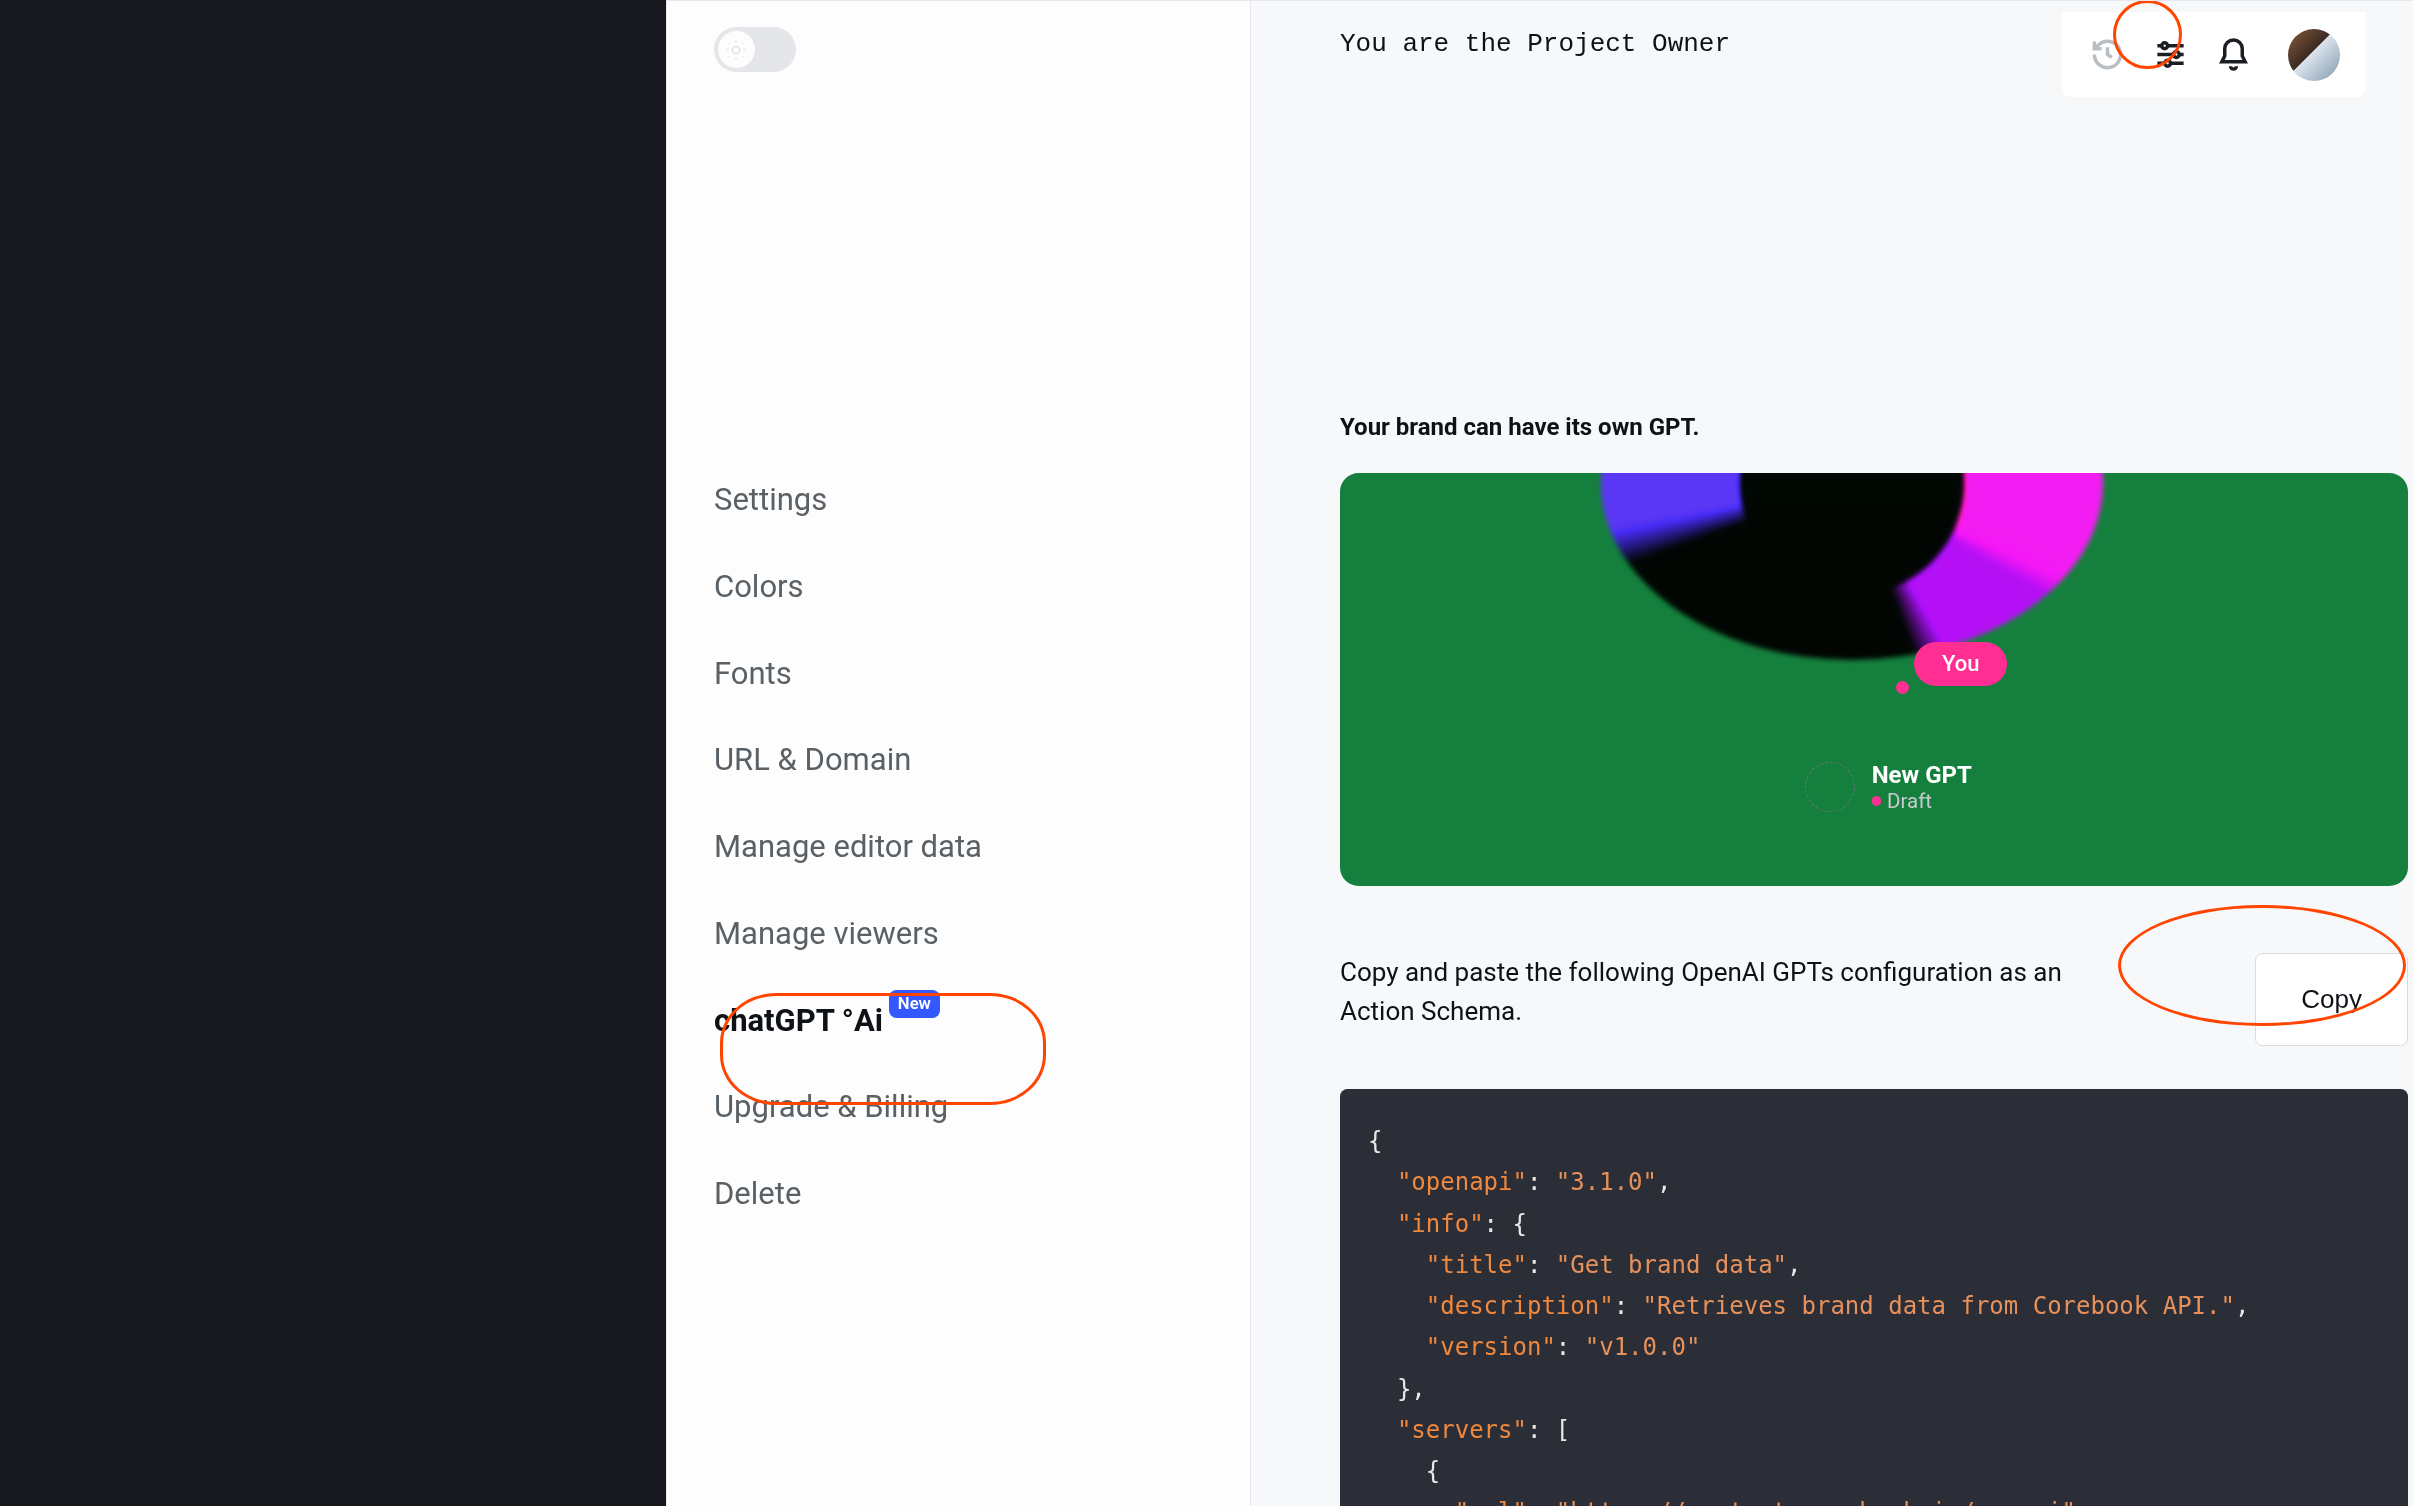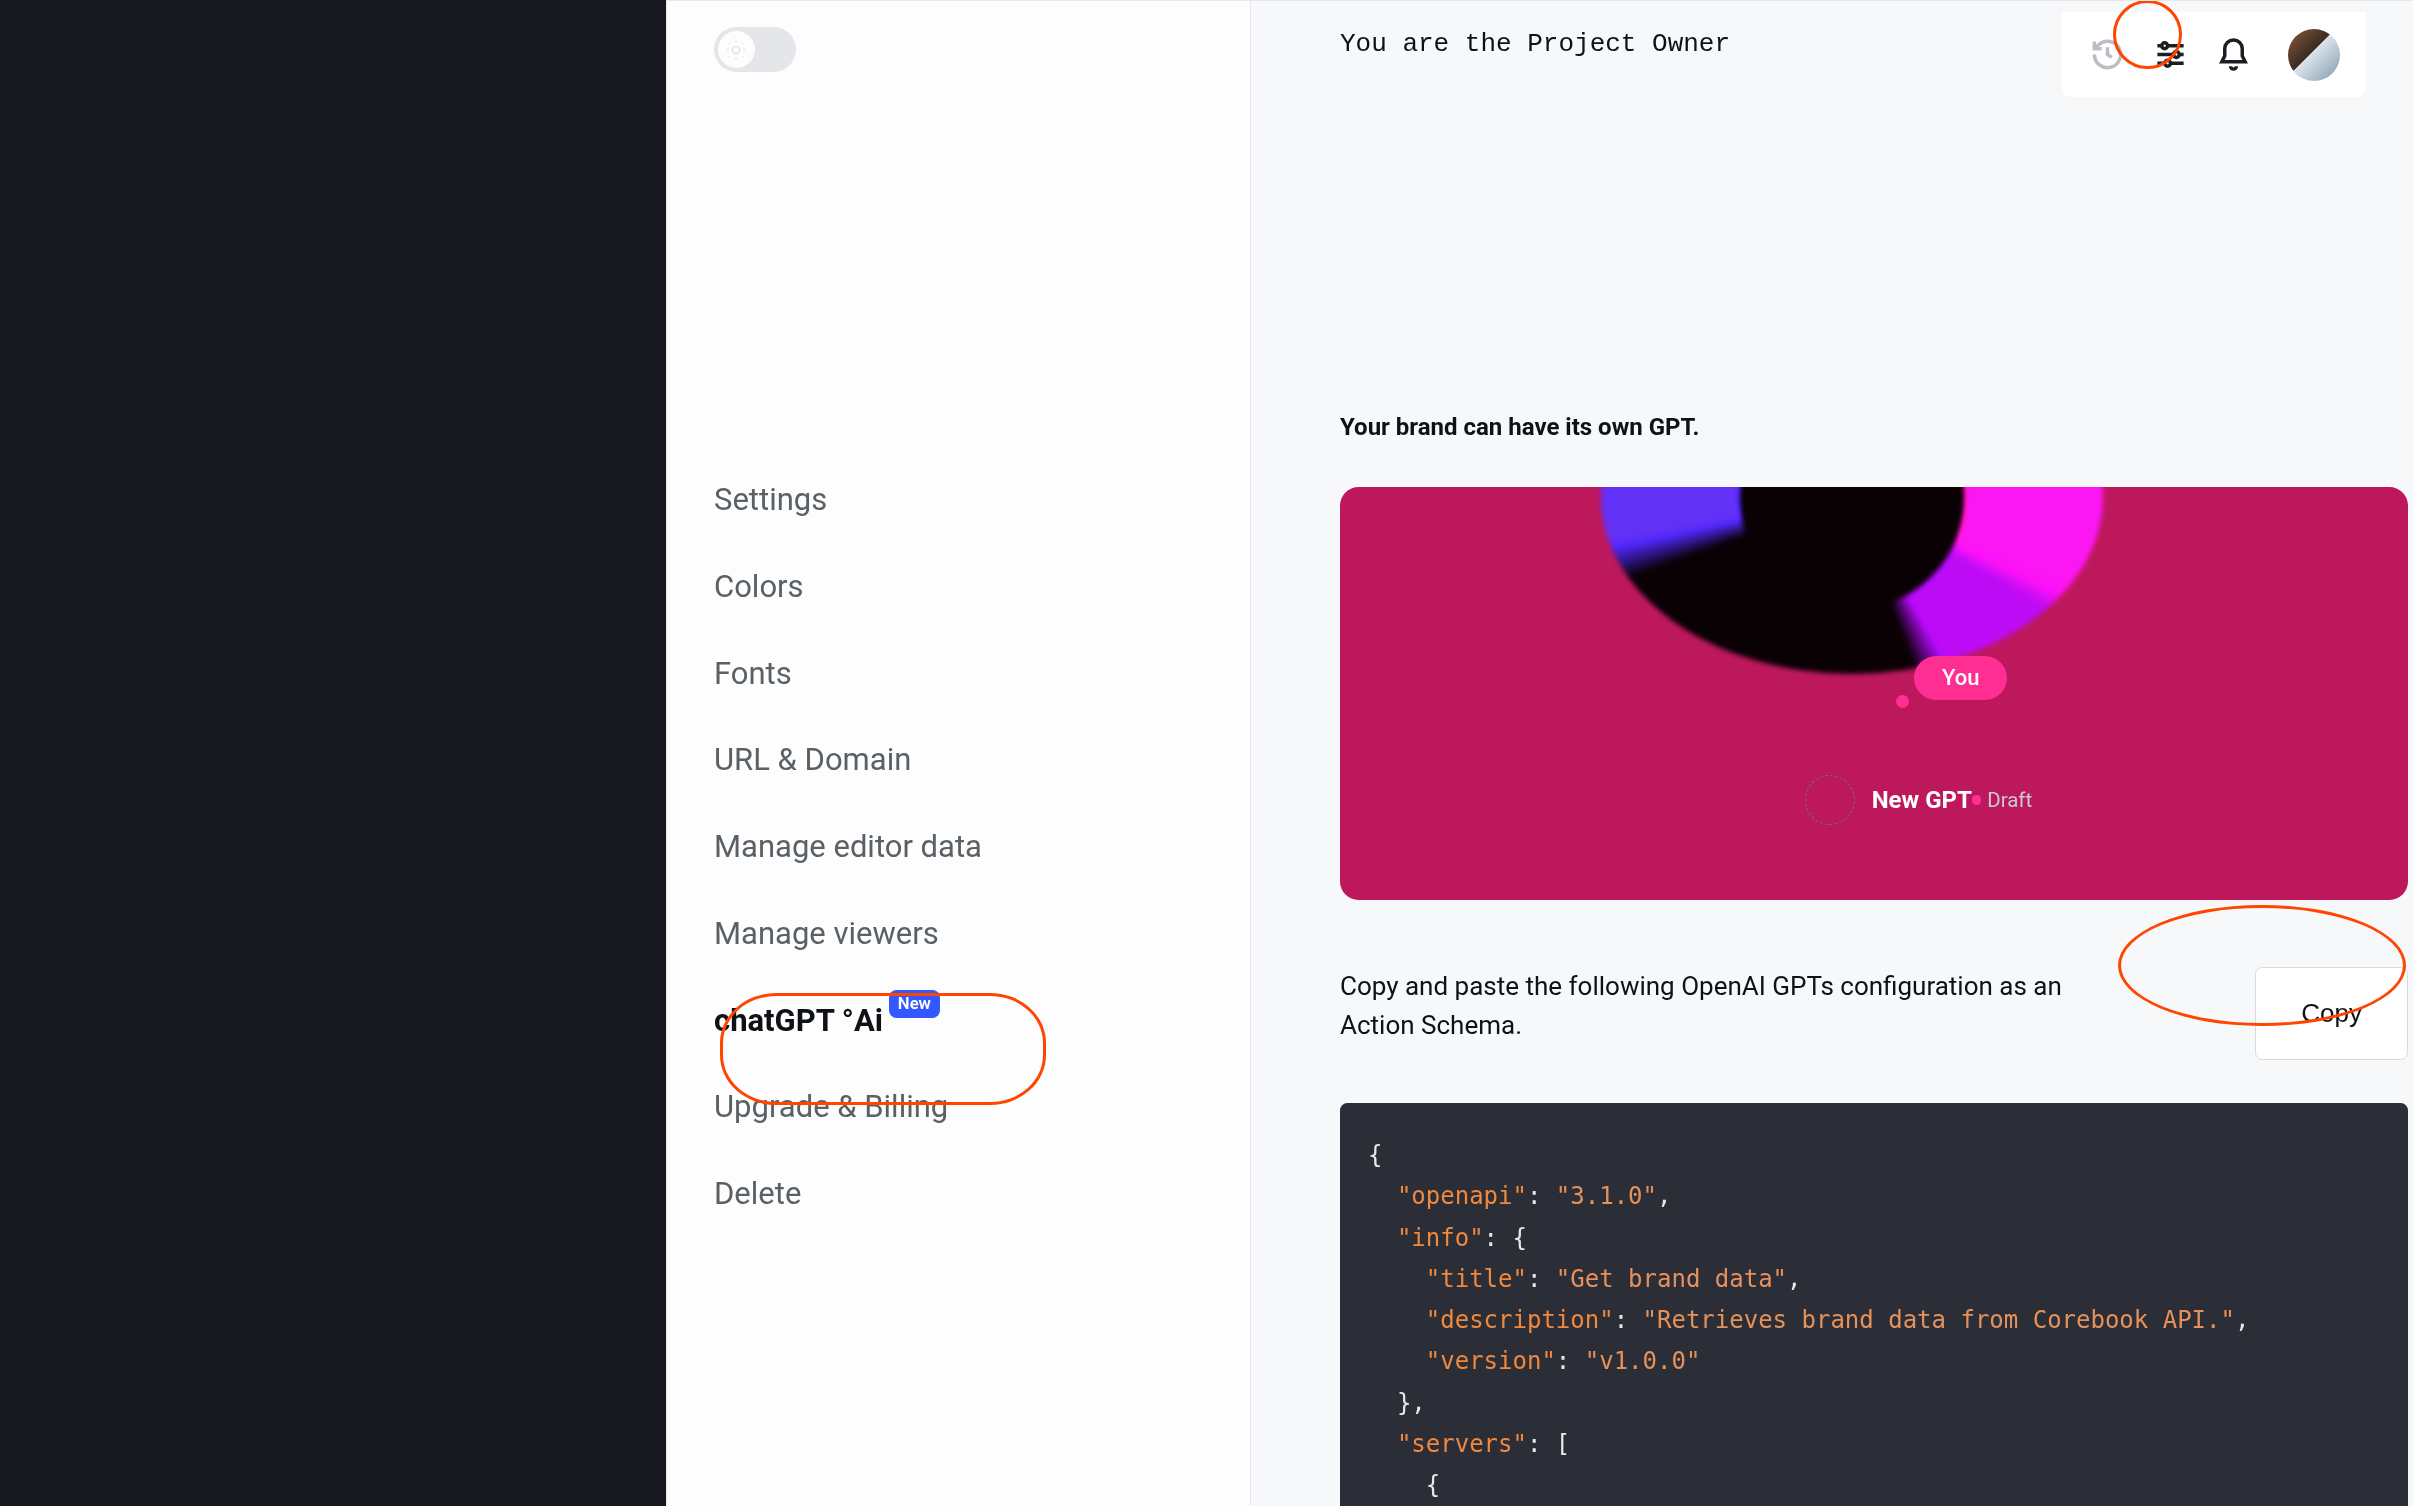--- a/index.html
+++ b/index.html
@@ -162,24 +162,24 @@
   }
 
   
   .section-title {
     margin-top: 326px;
     font-size: 24px;
     font-weight: 700;
     color: #0e1116;
   }
   .hero {
-    margin-top: 46px;
+    margin-top: 32px;
     width: 1068px;
     height: 413px;
-    background: #be185d;
+    background: #15803d;
     border-radius: 18.6px;
     position: relative;
     overflow: hidden;
   }
   .swirl {
     position: absolute;
     top: -167px;
     left: 261px;
     width: 502px;
     height: 354px;
@@ -225,21 +225,21 @@
     align-items: center;
     gap: 16.7px;
     color: #fff;
   }
   .newgpt-avatar {
     width: 50px;
     height: 50px;
     border-radius: 50%;
     border: 1.9px dashed #6b7280;
   }
-  .newgpt-text { display: flex; flex-direction: row; }
+  .newgpt-text { display: flex; flex-direction: column; }
   .newgpt-title { font-size: 24px; font-weight: 700; }
   .newgpt-status { font-size: 20.5px; color: #c8cbd2; display: flex; align-items: center; gap: 6px; }
   .pink-dot { width: 9.3px; height: 9.3px; border-radius: 50%; background: #ff2e92; }
 
   .copy-row {
     margin-top: 67px;
     display: flex;
     align-items: flex-start;
     justify-content: space-between;
     width: 1068px;

